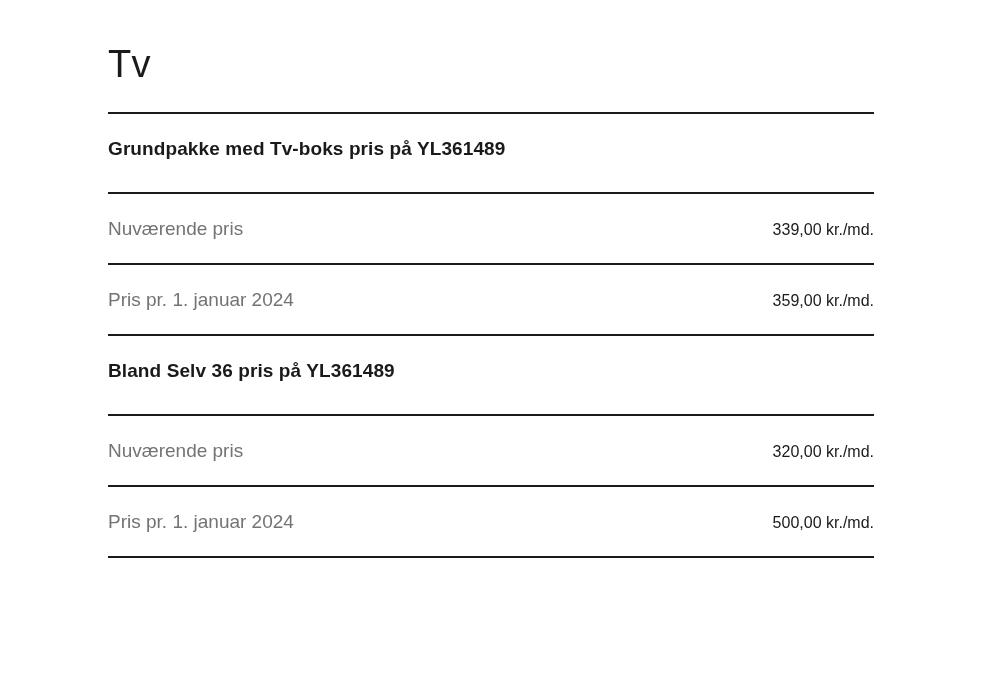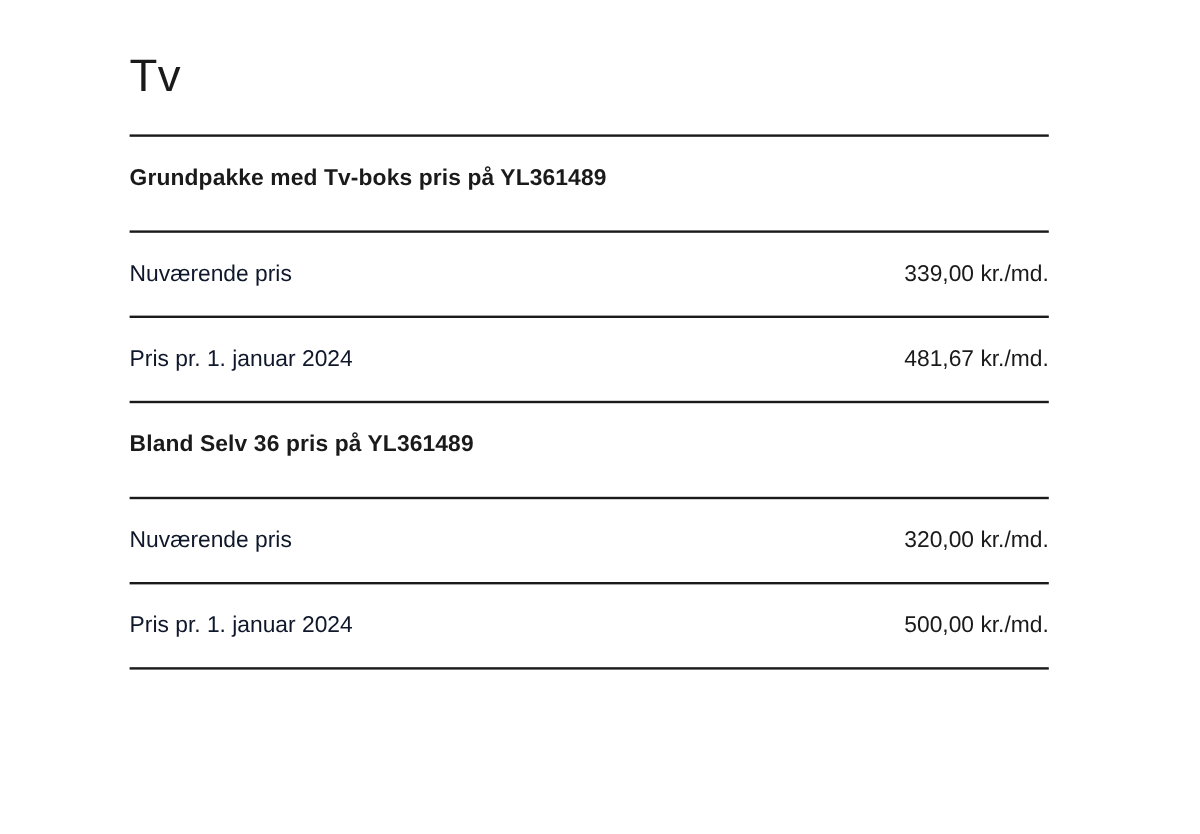--- a/index.html
+++ b/index.html
@@ -50,24 +50,24 @@
   }
   .row {
     display: flex;
     justify-content: space-between;
     align-items: baseline;
     padding: 24px 0 23px 0;
   }
   .row-label {
     font-size: 19px;
     font-weight: 400;
-    color: #0f172a;
+    color: #737373;
   }
   .row-value {
-    font-size: 19px;
+    font-size: 16px;
     font-weight: 400;
     color: #1a1a1a;
     text-align: left;
     white-space: nowrap;
   }
 </style>
 </head>
 <body>
 
 <div class="page">
@@ -83,21 +83,21 @@
 
     <div class="row">
       <span class="row-label">Nuværende pris</span>
       <span class="row-value">339,00 kr./md.</span>
     </div>
 
     <hr class="rule">
 
     <div class="row">
       <span class="row-label">Pris pr. 1. januar 2024</span>
-      <span class="row-value">481,67 kr./md.</span>
+      <span class="row-value">359,00 kr./md.</span>
     </div>
 
     <hr class="rule">
 
     <h2 class="section-heading">Bland Selv 36 pris på YL361489</h2>
 
     <hr class="rule">
 
     <div class="row">
       <span class="row-label">Nuværende pris</span>

